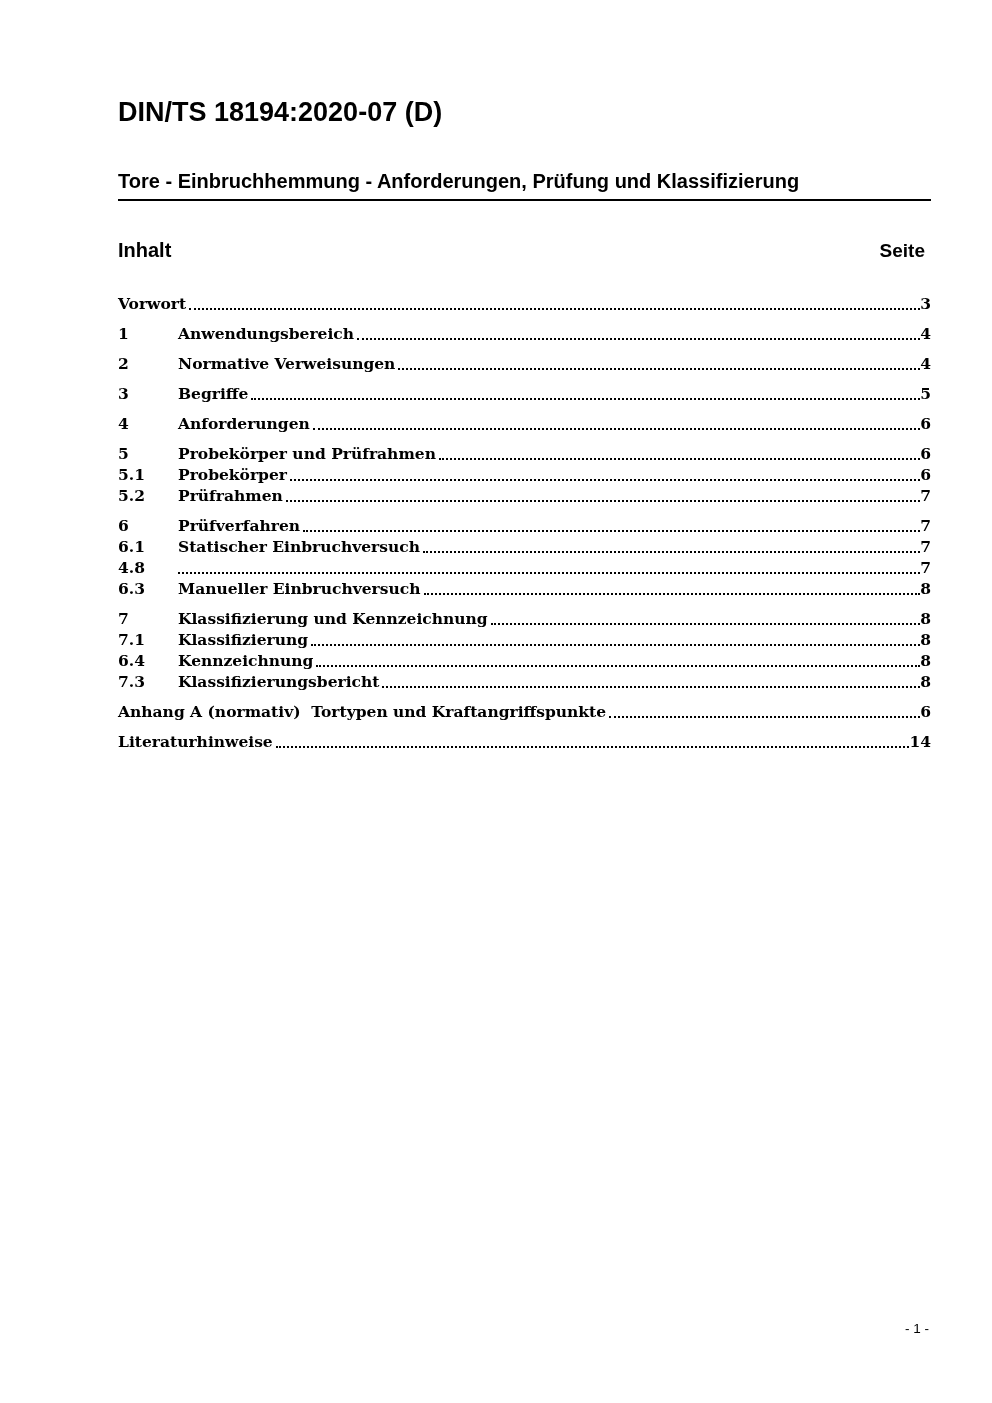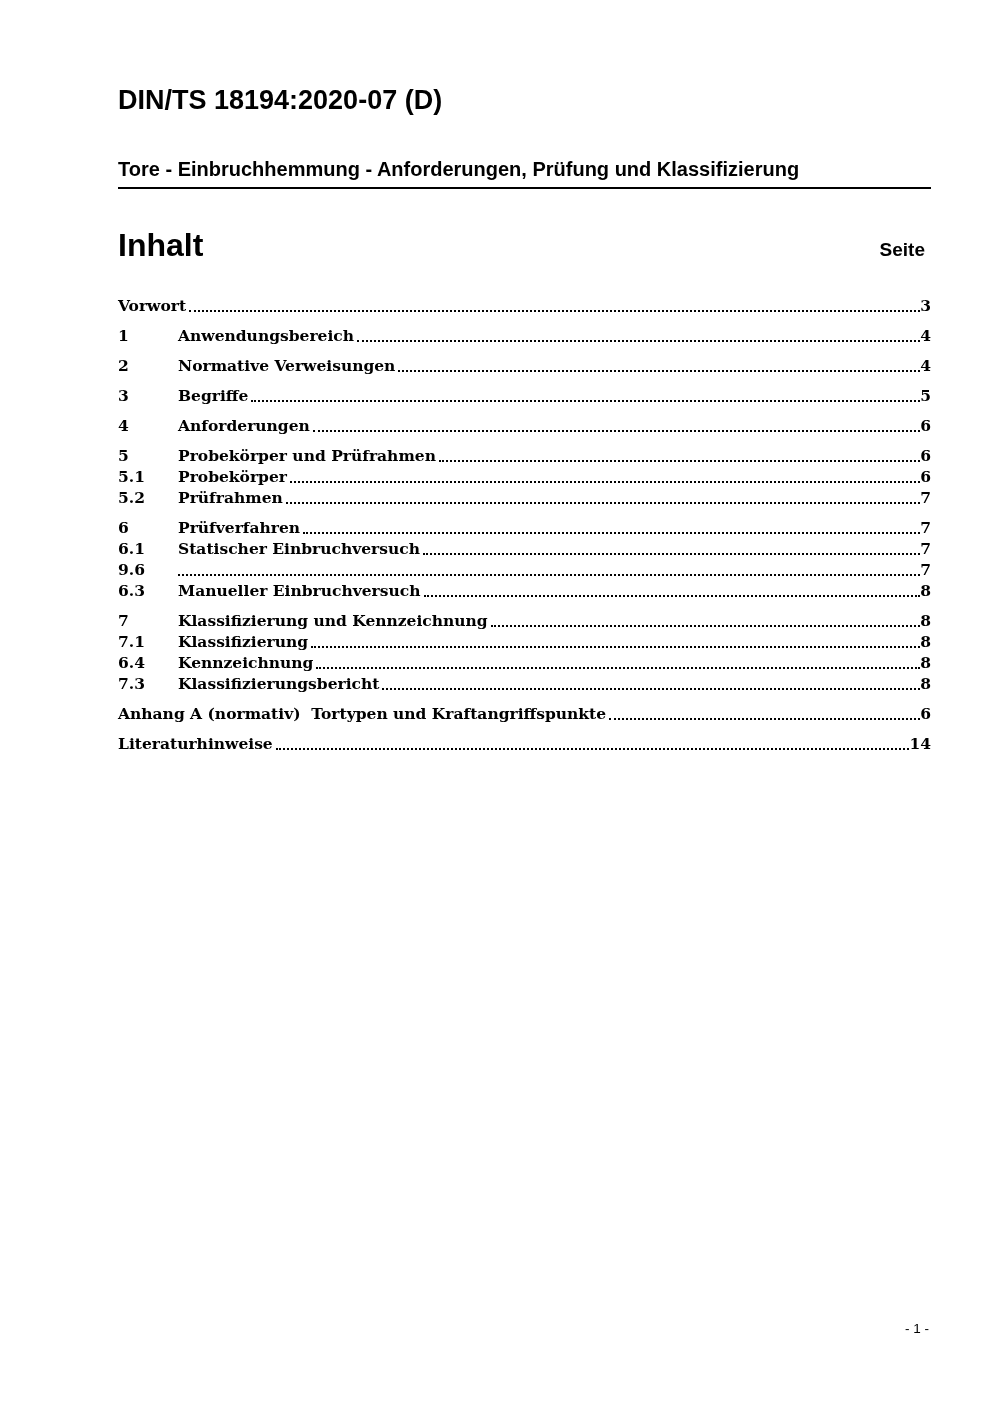--- a/index.html
+++ b/index.html
@@ -10,21 +10,21 @@
     height: 1403px;
     margin: 0 auto;
     background: #ffffff;
     color: #000000;
     overflow: hidden;
   }
   .content {
     position: absolute;
     left: 118px;
     right: 61px;
-    top: 0;
+    top: 12px;
   }
   .doc-number {
     margin-top: 86px;
     font-family: "Liberation Sans", sans-serif;
     font-weight: bold;
     font-size: 27px;
     line-height: 1.1;
     letter-spacing: 0px;
   }
   .doc-title {
@@ -37,21 +37,21 @@
     border-bottom: 2px solid #000;
   }
   .toc-header {
     margin-top: 38px;
     display: flex;
     justify-content: space-between;
     align-items: baseline;
     font-family: "Liberation Sans", sans-serif;
     font-weight: bold;
   }
-  .toc-heading { font-size: 32px; }
+  .toc-heading { font-size: 20px; }
   .page-col-label { font-size: 19px; padding-right: 6px; }
   .toc-list {
     margin-top: 31px;
     font-family: "DejaVu Serif", serif;
     font-weight: bold;
     font-size: 15.5px;
   }
   .toc-row {
     display: flex;
     align-items: baseline;
@@ -168,21 +168,21 @@
   </div>
 
   <div class="toc-row">
     <span class="toc-num">6.1</span>
     <span class="toc-label">Statischer Einbruchversuch</span>
     <span class="toc-leader"></span>
     <span class="toc-page">7</span>
   </div>
 
   <div class="toc-row">
-    <span class="toc-num">9.6</span>
+    <span class="toc-num">4.8</span>
     <span class="toc-leader"></span>
     <span class="toc-page">7</span>
   </div>
 
   <div class="toc-row">
     <span class="toc-num">6.3</span>
     <span class="toc-label">Manueller Einbruchversuch</span>
     <span class="toc-leader"></span>
     <span class="toc-page">8</span>
   </div>

